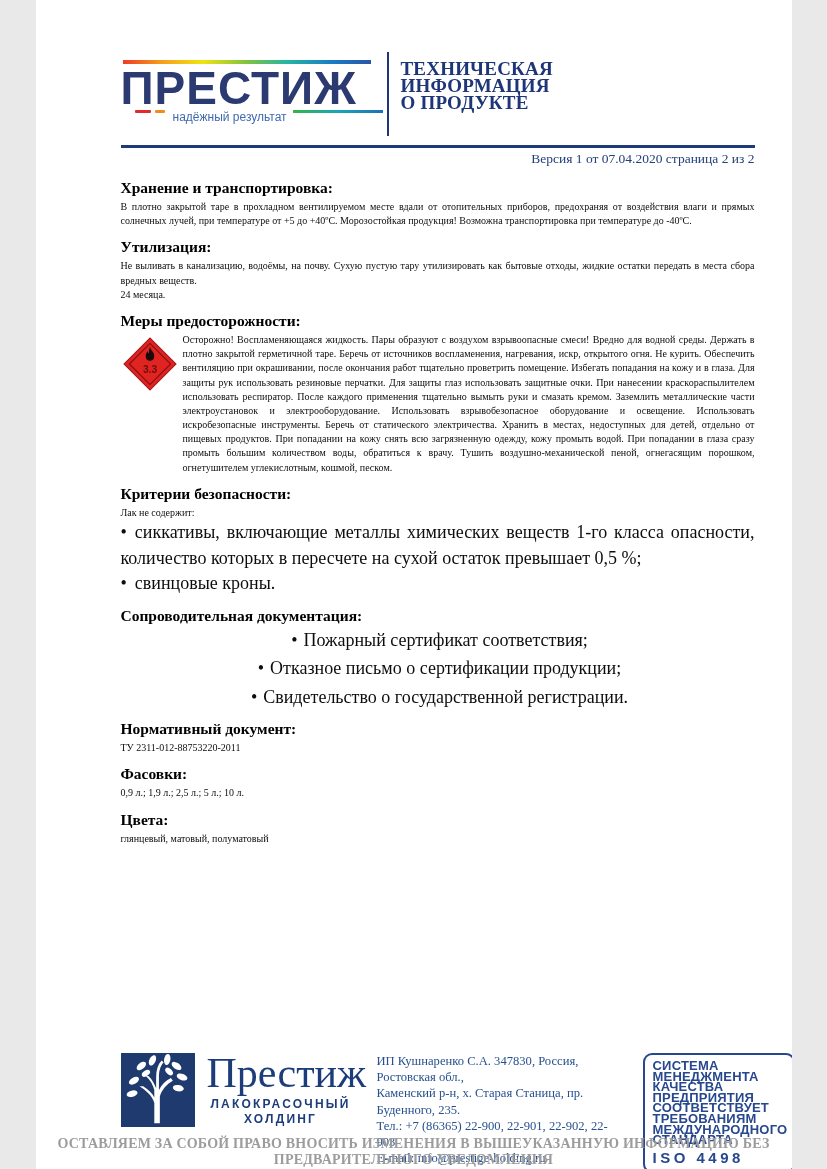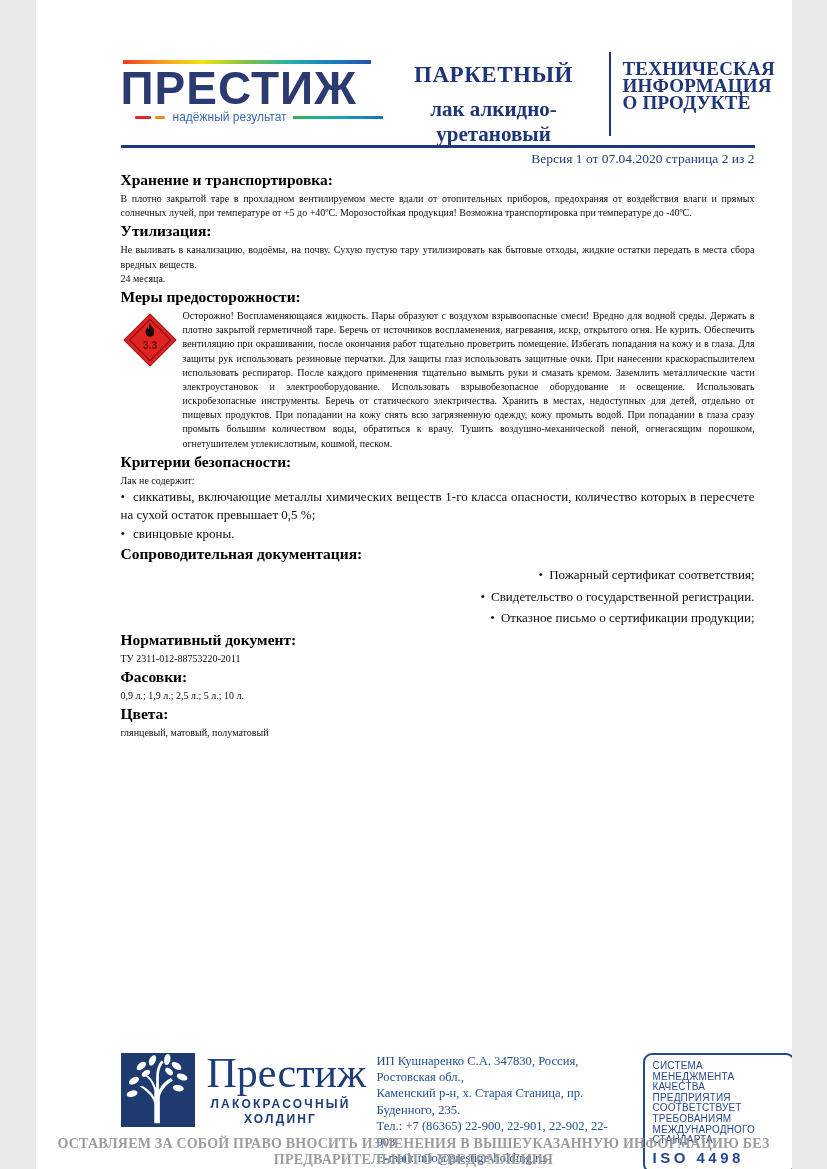--- a/index.html
+++ b/index.html
@@ -12,53 +12,53 @@
     overflow:hidden;
     margin:0 auto;
   }
   
   .header{position:absolute;top:52px;left:85px;right:37px;height:96px;display:flex;align-items:flex-start;}
   .logo{width:262px;margin-top:8px;}
   .rainbow-line{height:4px;width:248px;margin-left:2px;
     background:linear-gradient(90deg,#ef3b24 0%,#f6a01b 16%,#efe410 32%,#7fc241 50%,#26b5a2 66%,#1a7dc4 84%,#2b55a5 100%);}
   .wordmark{font-family:"Liberation Sans",sans-serif;font-weight:700;font-size:46px;line-height:48px;
     letter-spacing:1px;color:#2b3a70;transform:scaleY(1.02);}
-  .tagline-row{display:flex;align-items:center;margin-top:-2px;margin-left:14px;}
+  .tagline-row{display:flex;margin-top:-2px;margin-left:14px;}
   .dash{height:3px;border-radius:1px;margin-right:4px;}
   .dash.red{width:16px;background:#e02a2e;}
   .dash.orange{width:10px;background:#f08c1e;}
   .tagline{font-family:"Liberation Sans",sans-serif;font-size:12px;color:#3e6ab0;margin:0 6px 0 4px;white-space:nowrap;}
   .tagline-grad{flex:1;height:3px;background:linear-gradient(90deg,#35b44a,#18a7b5,#1d6fb8);}
   .title-block{flex:1;text-align:center;color:#1e3577;margin-top:10px;padding:0 10px;}
   .title-line1{font-weight:700;font-size:23px;letter-spacing:.5px;}
   .title-line2{font-weight:700;font-size:21px;margin-top:9px;}
   .header-vdivider{width:2px;background:#1e3577;height:84px;margin:0 12px 0 4px;}
   .doc-type{width:132px;color:#1e3577;font-weight:700;font-size:19px;line-height:17px;margin-top:8px;letter-spacing:.2px;}
   .header-rule{position:absolute;top:145px;left:85px;right:37px;height:3px;background:#1e3a78;}
   .version-line{position:absolute;top:151px;left:85px;right:37px;text-align:right;font-size:13.5px;color:#24407c;}
   
   .body{position:absolute;top:169px;left:85px;right:37px;}
-  .sec-heading{font-weight:700;font-size:15.5px;margin:2px 0 3px 0;color:#000;}
+  .sec-heading{font-weight:700;font-size:15.5px;margin:10px 0 3px 0;color:#000;}
   .para{font-size:10px;line-height:1.42;text-align:justify;color:#0d0d0d;}
   .para.nojust{text-align:left;}
   .precautions-wrap{position:relative;padding-left:62px;min-height:60px;}
   .hazard-icon{position:absolute;left:2px;top:4px;width:54px;height:54px;}
-  .bullet-item{font-size:13px;line-height:1.42;text-align:justify;color:#0d0d0d;}
+  .bullet-item{font-size:18px;line-height:1.42;text-align:justify;color:#0d0d0d;}
   .bullet-item::before{content:"•";margin-right:8px;}
   .bullet-item.doc::before{margin-left:4px;margin-right:6px;}
-  .bullet-item.doc{margin:3px 0;text-align:right;}
+  .bullet-item.doc{margin:3px 0;text-align:center;}
   
   .footer{position:absolute;top:1053px;left:85px;right:33px;display:flex;align-items:flex-start;}
   .tree-logo{width:74px;height:74px;flex:0 0 auto;}
   .holding{margin-left:12px;width:148px;color:#1d3d7a;flex:0 0 auto;}
   .holding-name{font-size:42px;line-height:40px;font-family:"Liberation Serif",serif;}
   .holding-sub{font-family:"Liberation Sans",sans-serif;font-weight:700;font-size:12px;letter-spacing:2.2px;line-height:15px;margin-top:4px;text-align:center;}
   .contact{margin-left:22px;width:238px;color:#27508f;font-size:12.6px;line-height:16.2px;flex:0 0 auto;}
   .iso-badge{margin-left:28px;width:132px;border:2px solid #27478e;border-radius:9px;padding:6px 8px 5px 8px;color:#27478e;flex:0 0 auto;}
-  .iso-lines{font-family:"Liberation Sans",sans-serif;font-weight:400;font-size:10px;line-height:10.6px;letter-spacing:.2px;}
+  .iso-lines{font-family:"Liberation Sans",sans-serif;font-weight:700;font-size:13px;line-height:10.6px;letter-spacing:.2px;}
   .iso-label{font-family:"Liberation Sans",sans-serif;font-weight:700;font-size:15px;letter-spacing:3.5px;margin-top:3px;}
   .qr-block{margin-left:18px;width:70px;text-align:center;flex:0 0 auto;}
   .qr{width:62px;height:62px;display:block;margin:0 auto;}
   .qr-caption{font-size:8.5px;font-weight:700;color:#3a2c20;line-height:10px;margin-top:3px;}
   .disclaimer{position:absolute;top:1136px;left:0;right:0;text-align:center;
     font-weight:700;font-size:14px;letter-spacing:.2px;color:#9c9c9c;}
 </style>
 </head>
 <body>
 
@@ -68,24 +68,20 @@
     <div class="logo">
       <div class="rainbow-line"></div>
       <div class="wordmark">ПРЕСТИЖ</div>
       <div class="tagline-row">
         <span class="dash red"></span>
         <span class="dash orange"></span>
         <span class="tagline">надёжный результат</span>
         <span class="tagline-grad"></span>
       </div>
     </div>
-    <div class="title-block">
-      <div class="title-line1">ПАРКЕТНЫЙ</div>
-      <div class="title-line2">лак алкидно-уретановый</div>
-    </div>
     <div class="header-vdivider"></div>
     <div class="doc-type">
       <div>ТЕХНИЧЕСКАЯ</div>
       <div>ИНФОРМАЦИЯ</div>
       <div>О ПРОДУКТЕ</div>
     </div>
   </div>
   <div class="header-rule"></div>
   <div class="version-line">Версия 1 от 07.04.2020 страница 2 из 2</div>
 
@@ -110,22 +106,22 @@
       <div class="para">Осторожно! Воспламеняющаяся жидкость. Пары образуют с воздухом взрывоопасные смеси! Вредно для водной среды. Держать в плотно закрытой герметичной таре. Беречь от источников воспламенения, нагревания, искр, открытого огня. Не курить. Обеспечить вентиляцию при окрашивании, после окончания работ тщательно проветрить помещение. Избегать попадания на кожу и в глаза. Для защиты рук использовать резиновые перчатки. Для защиты глаз использовать защитные очки. При нанесении краскораспылителем использовать респиратор. После каждого применения тщательно вымыть руки и смазать кремом. Заземлить металлические части электроустановок и электрооборудование. Использовать взрывобезопасное оборудование и освещение. Использовать искробезопасные инструменты. Беречь от статического электричества. Хранить в местах, недоступных для детей, отдельно от пищевых продуктов. При попадании на кожу снять всю загрязненную одежду, кожу промыть водой. При попадании в глаза сразу промыть большим количеством воды, обратиться к врачу. Тушить воздушно-механической пеной, огнегасящим порошком, огнетушителем углекислотным, кошмой, песком.</div>
     </div>
 
     <div class="sec-heading">Критерии безопасности:</div>
     <div class="para nojust">Лак не содержит:</div>
     <div class="bullet-item">сиккативы, включающие металлы химических веществ 1-го класса опасности, количество которых в пересчете на сухой остаток превышает 0,5 %;</div>
     <div class="bullet-item">свинцовые кроны.</div>
 
     <div class="sec-heading">Сопроводительная документация:</div>
     <div class="bullet-item doc">Пожарный сертификат соответствия;</div>
+    <div class="bullet-item doc">Отказное письмо о сертификации продукции;</div>
     <div class="bullet-item doc">Свидетельство о государственной регистрации.</div>
-    <div class="bullet-item doc">Отказное письмо о сертификации продукции;</div>
 
     <div class="sec-heading">Нормативный документ:</div>
     <div class="para nojust">ТУ 2311-012-88753220-2011</div>
 
     <div class="sec-heading">Фасовки:</div>
     <div class="para nojust">0,9 л.; 1,9 л.; 2,5 л.; 5 л.; 10 л.</div>
 
     <div class="sec-heading">Цвета:</div>
     <div class="para nojust">глянцевый, матовый, полуматовый</div>
   </div>

